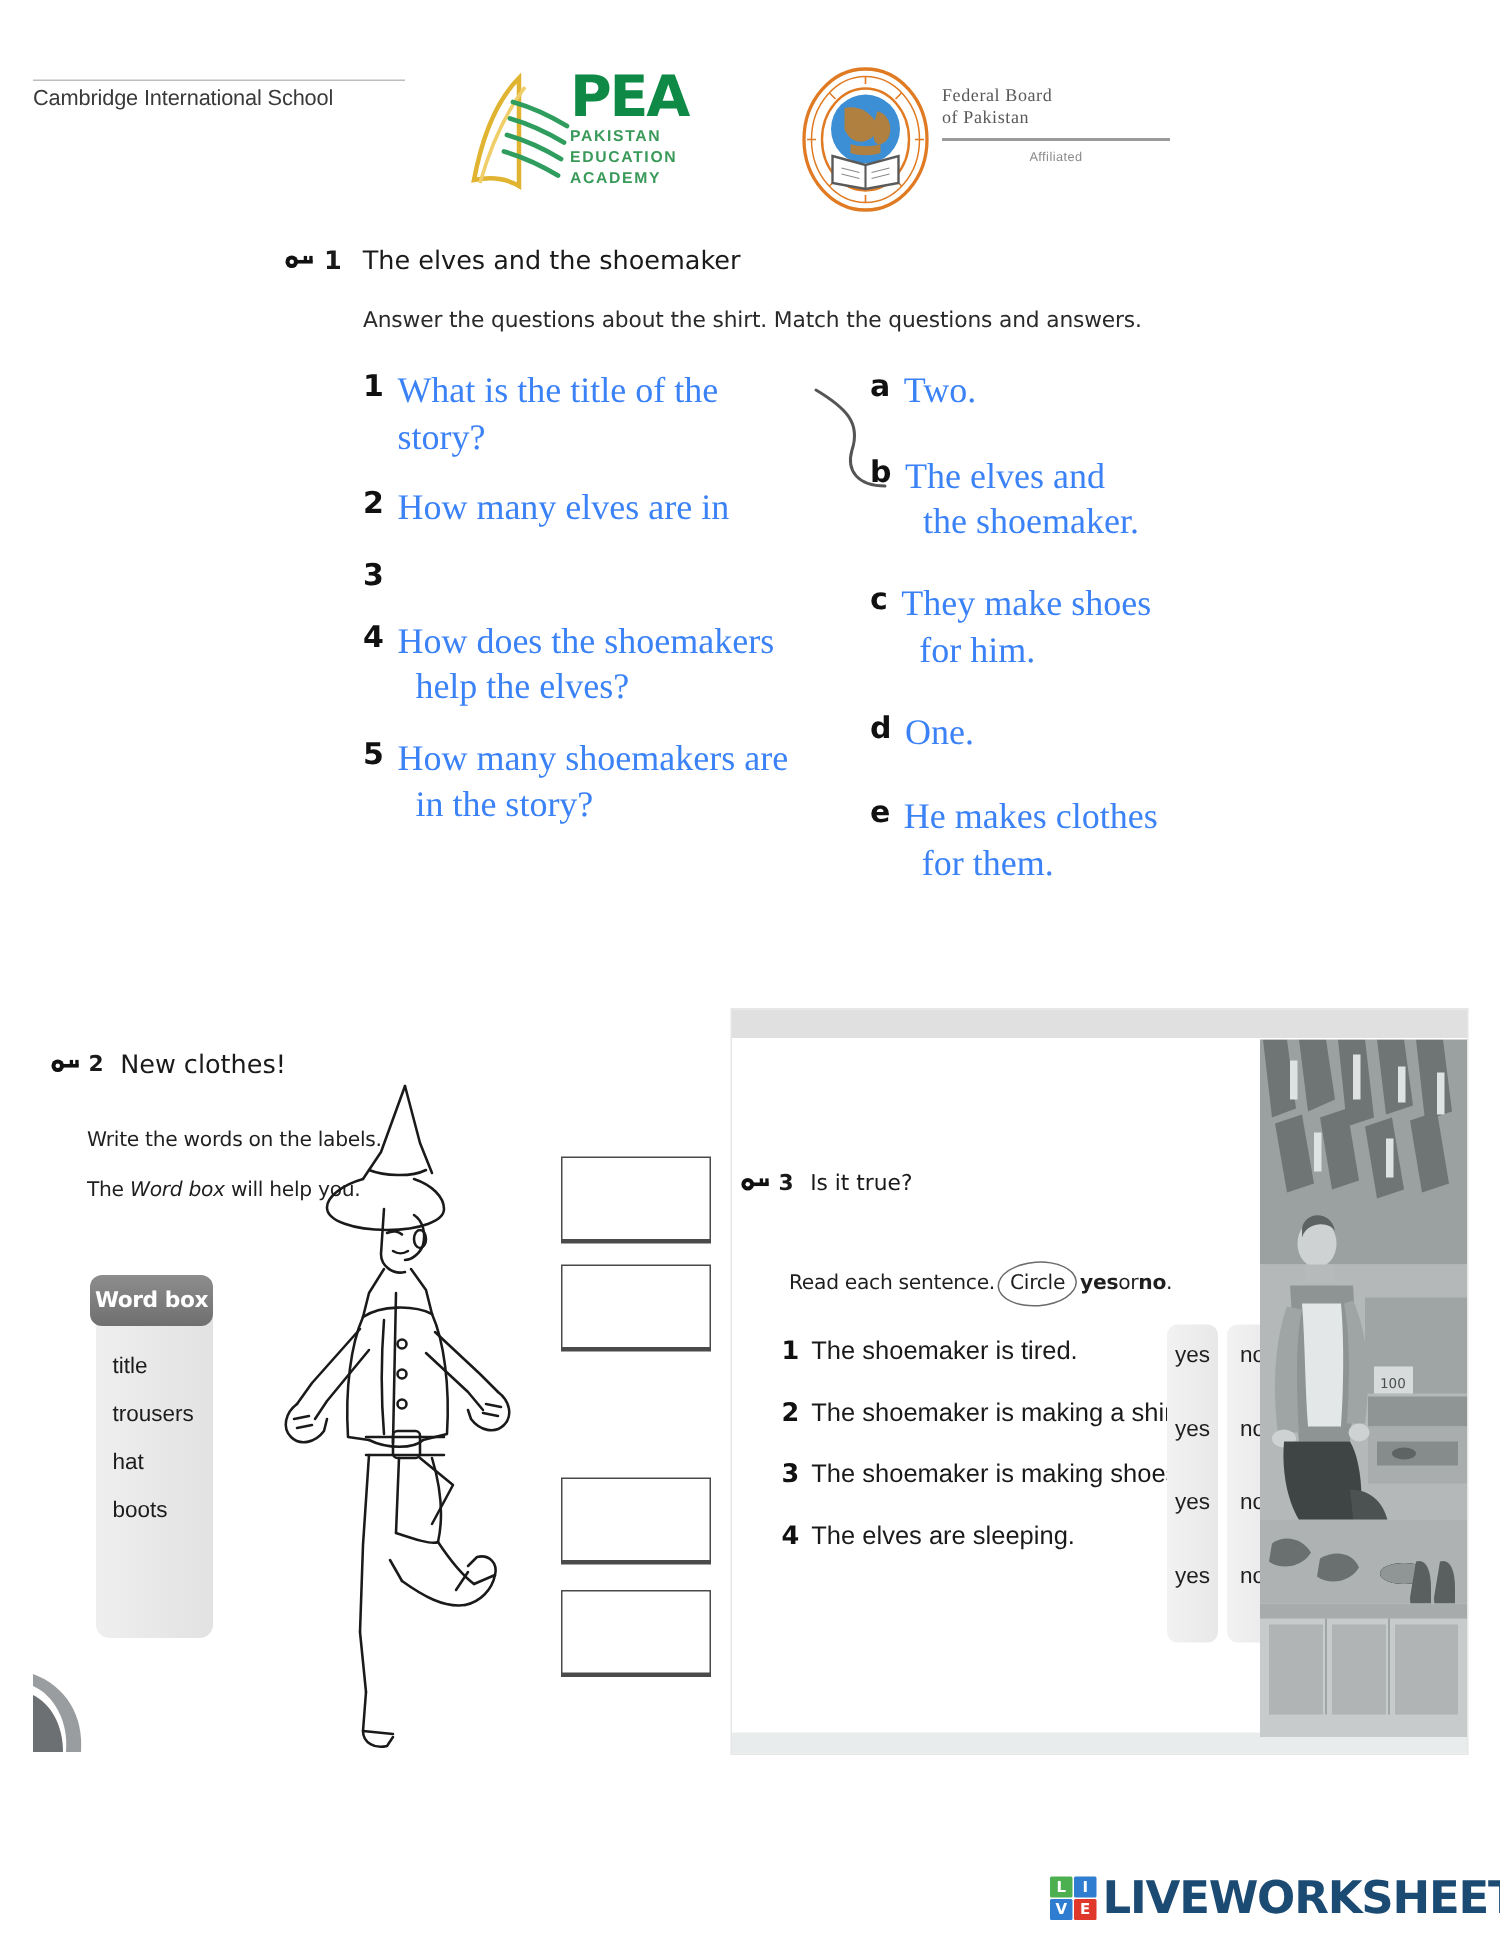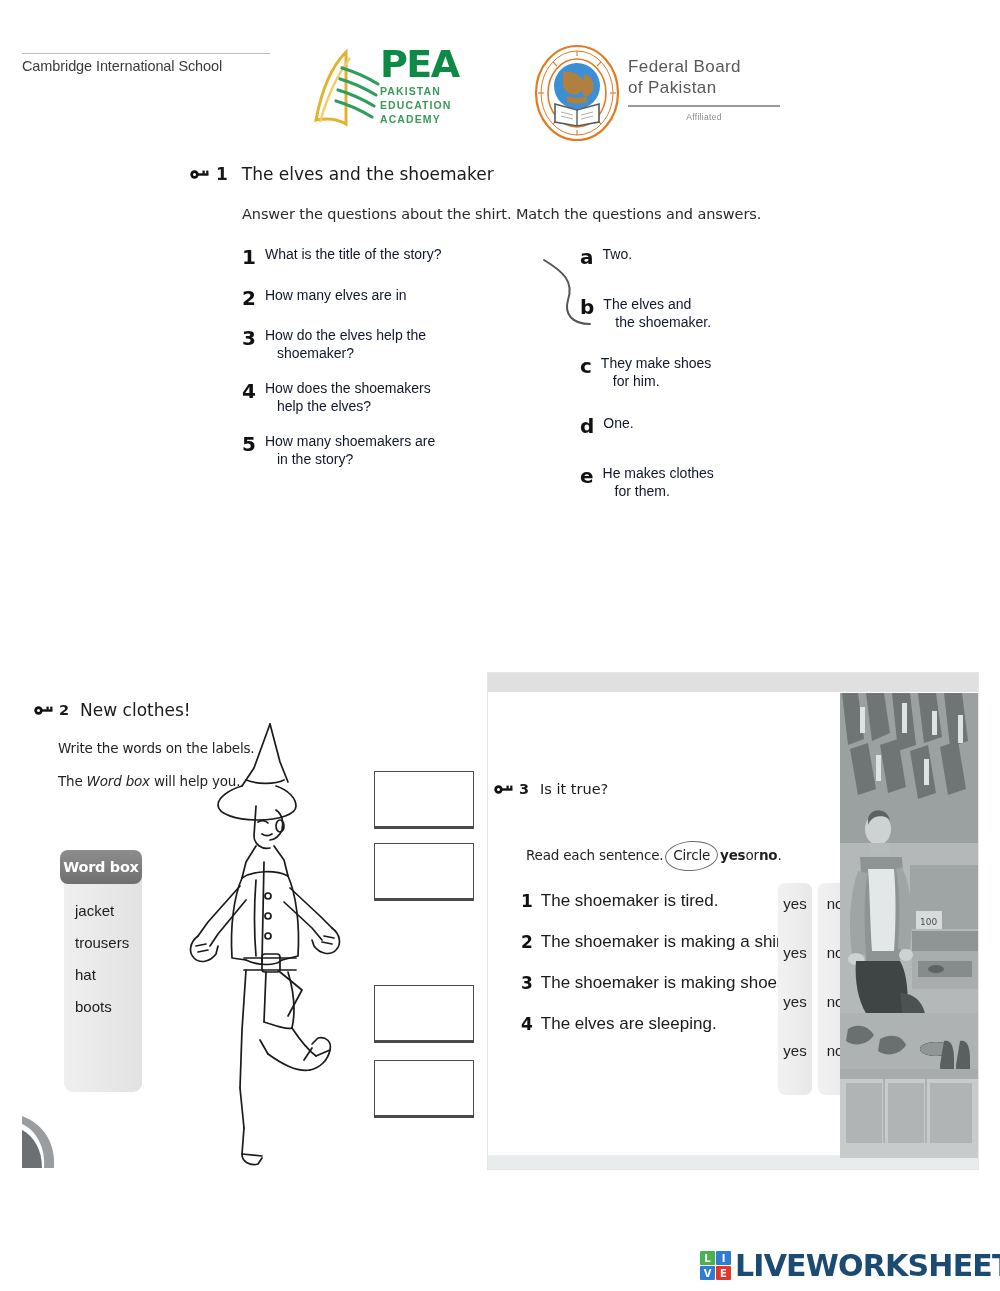--- a/index.html
+++ b/index.html
@@ -61,22 +61,22 @@
   .pea-small {
     font-size: 10.5px; font-weight: bold; color: #3a9a5a; letter-spacing: 1.1px;
     line-height: 1.32; margin-top: 3px;
   }
 
   
   .fedboard { position: absolute; left: 533px; top: 12px; width: 260px; height: 104px; }
   .fed-seal { position: absolute; left: 0; top: 2px; width: 88px; height: 98px; }
   .fed-txt { position: absolute; left: 95px; top: 14px; }
   .fed-l1, .fed-l2 {
-    font-size: 17px; color: #58585a; letter-spacing: 0.4px; line-height: 1.25;
-    white-space: nowrap; font-family: Liberation Sans, sans-serif;
+    font-size: 12px; color: #58585a; letter-spacing: 0.4px; line-height: 1.25;
+    white-space: nowrap; font-family: Liberation Serif, serif;
   }
   .fed-rule { width: 152px; height: 2px; background: #9a9a9c; margin: 6px 0 5px 0; }
   .fed-sub { font-size: 8.5px; color: #8a8a8c; text-align: center; width: 152px; letter-spacing: 0.3px;}
 
   
   .ex1 { position: absolute; left: 190px; top: 164px; width: 680px; }
   .ex-head { display: flex; align-items: center; gap: 7px; }
   .key-icon { width: 19px; height: 13px; flex: none; }
   .ex-num {
     font-size: 17px; font-weight: bold; color: #1a1a1a;
@@ -92,32 +92,32 @@
   }
   .ex1-cols { position: relative; margin: 24px 0 0 52px; }
   .q-col { position: absolute; left: 0; top: 0; width: 300px; }
   .a-col { position: absolute; left: 338px; top: 0; width: 260px; }
   .qa-item { display: flex; gap: 9px; margin-bottom: 17px; }
   .qa-marker {
     font-size: 20px; font-weight: bold; color: #111; flex: none;
     line-height: 1.18; font-family: "DejaVu Sans", sans-serif;
   }
   .qa-text {
-    font-size: 14px; color: #0f172a; line-height: 1.28;
-    font-family: Liberation Sans, sans-serif;
+    font-size: 24px; color: #3b82f6; line-height: 1.28;
+    font-family: Liberation Serif, serif;
   }
   .qa-text .ln2 { display: block; padding-left: 12px; }
   .match-line { position: absolute; left: 292px; top: 6px; width: 120px; height: 90px; }
 
   
   .ex2 { position: absolute; left: 24px; top: 700px; width: 460px; height: 470px; }
   .ex2-head { display: flex; align-items: center; gap: 6px; margin-left: 10px; }
   .ex2-num { font-size: 14.5px; font-weight: bold; font-family: "DejaVu Sans", sans-serif; }
   .ex2-title { font-size: 17px; margin-left: 5px; font-family: "DejaVu Sans", sans-serif; }
-  .ex2-instr { margin-left: 34px; margin-top: 20px; }
+  .ex2-instr { margin-left: 34px; margin-top: 32px; }
   .ex2-instr p {
     margin: 0 0 17px 0; font-size: 13.5px; color: #1f1f1f;
     font-family: "DejaVu Sans", sans-serif; letter-spacing: -0.2px;
   }
   .ex2-instr p .ital { font-style: italic; }
 
   .wordbox {
     position: absolute; left: 40px; top: 160px; width: 78px; height: 232px;
     background: linear-gradient(to right, #efefef, #e2e2e2);
     border-radius: 9px;
@@ -319,21 +319,20 @@
       <div class="qa-item">
         <span class="qa-marker">1</span>
         <span class="qa-text"><span>What is the title of the story?</span></span>
       </div>
       <div class="qa-item">
         <span class="qa-marker">2</span>
         <span class="qa-text"><span>How many elves are in</span></span>
       </div>
       <div class="qa-item">
         <span class="qa-marker">3</span>
-        <span class="qa-text"><span>How do the elves help the</span><span class="ln2">shoemaker?</span></span>
       </div>
       <div class="qa-item">
         <span class="qa-marker">4</span>
         <span class="qa-text"><span>How does the shoemakers</span><span class="ln2">help the elves?</span></span>
       </div>
       <div class="qa-item">
         <span class="qa-marker">5</span>
         <span class="qa-text"><span>How many shoemakers are</span><span class="ln2">in the story?</span></span>
       </div>
     </div>
@@ -381,21 +380,21 @@
   </div>
 
   <div class="ex2-instr">
     <p>Write the words on the labels.</p>
     <p><span>The </span><span class="ital">Word box</span><span> will help you.</span></p>
   </div>
 
   <div class="wordbox">
     <div class="wordbox-title">Word box</div>
     <ul>
-      <li>jacket</li>
+      <li>title</li>
       <li>trousers</li>
       <li>hat</li>
       <li>boots</li>
     </ul>
   </div>
 
   <svg class="figure-wrap" viewBox="0 0 160 460">
     <g fill="none" stroke="#1a1a1a" stroke-width="1.7" stroke-linejoin="round" stroke-linecap="round">
 
       <path d="M86 14 L70 58 L58 76"></path>

